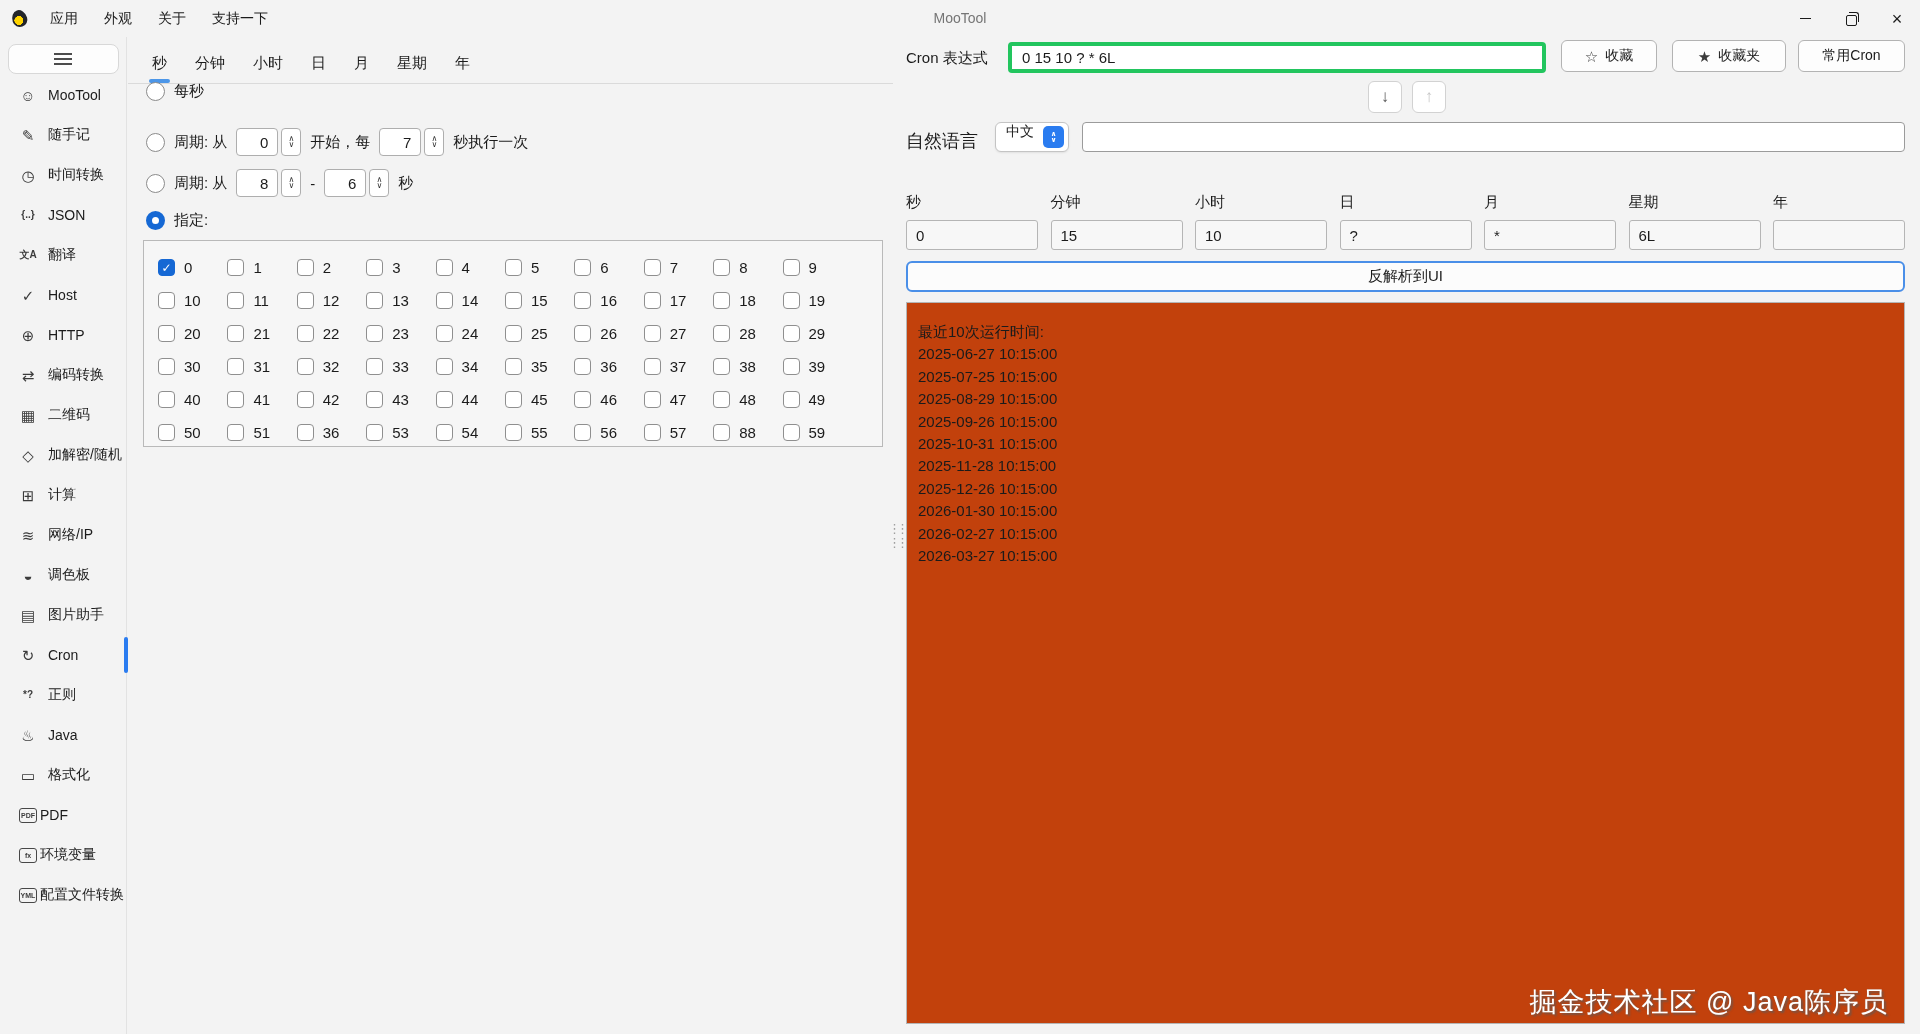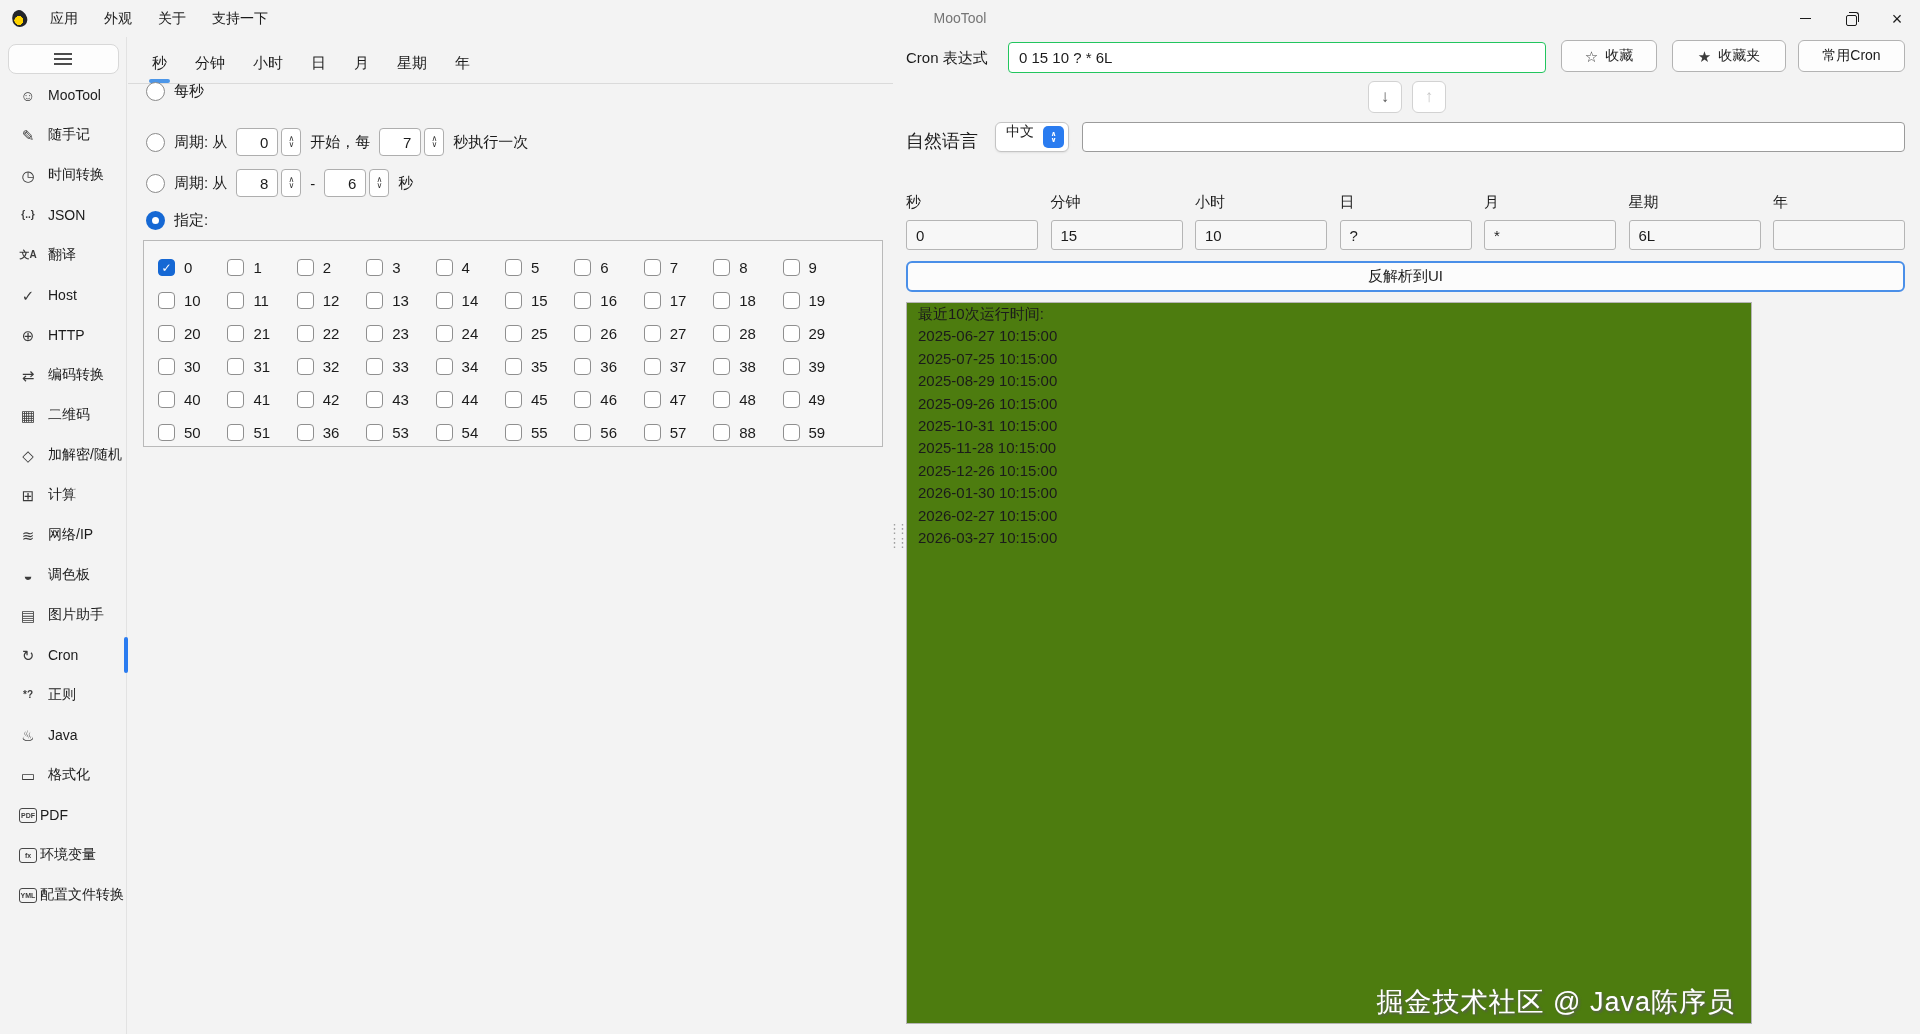--- a/index.html
+++ b/index.html
@@ -55,21 +55,21 @@
     padding:10px 0 0 14px;align-content:start;align-items:center}
   .cell{display:flex;align-items:center;gap:9px;font-size:15px}
   .cb{width:17px;height:17px;border:1px solid #8f8f8f;border-radius:4px;background:#fff;box-sizing:border-box;flex:none;
     display:flex;align-items:center;justify-content:center;color:#fff;font-size:12px}
   .cb.checked{background:#1568d4;border-color:#1568d4}
   .cb.checked::after{content:"✓";font-weight:bold}
   .drag-handle{position:absolute;left:888px;top:522px;color:#9f9f9f;font-size:13px;letter-spacing:-5px;line-height:1.1}
   
   .right{position:absolute;left:906px;top:0;width:999px;height:1034px}
   .cron-label{position:absolute;left:0;top:49px;font-size:15px}
-  .cron-input{position:absolute;left:102px;top:42px;width:538px;height:31px;border:1px solid #22c55e;border-radius:4px;
+  .cron-input{position:absolute;left:102px;top:42px;width:538px;height:31px;border:4px solid #22c55e;border-radius:4px;
     background:#fff;box-sizing:border-box;padding:0 10px;font-size:15px;font-family:inherit;color:#1b1b1b}
   .tool-btn{position:absolute;top:40px;height:32px;background:#fdfdfd;border:1px solid #b3b3b3;border-radius:6px;
     display:flex;align-items:center;justify-content:center;gap:7px;font-size:14px;box-sizing:border-box}
   .btn-fav{left:655px;width:96px}
   .btn-favs{left:766px;width:114px}
   .btn-common{left:892px;width:107px}
   .star{font-size:15px;color:#3c3c3c;line-height:1}
   .arrow-btn{position:absolute;top:81px;width:34px;height:32px;background:#fff;border:1px solid #d2d2d2;border-radius:6px;
     display:flex;align-items:center;justify-content:center;font-size:17px;box-sizing:border-box}
   .arrow-down{left:462px;color:#555}
@@ -82,22 +82,22 @@
     display:flex;flex-direction:column;align-items:center;justify-content:center;color:#fff}
   .nat-badge span{font-size:7px;line-height:6px;font-weight:bold}
   .nat-input{position:absolute;left:176px;top:122px;width:823px;height:30px;border:1px solid #9b9b9b;border-radius:4px;
     background:#fff;box-sizing:border-box;padding:0 10px;font-size:15px;font-family:inherit}
   .field-col{position:absolute;top:193px;width:132px}
   .field-head{font-size:15px;margin-bottom:8px}
   .field-input{width:132px;height:30px;border:1px solid #b5b5b5;border-radius:3px;background:#f7f7f7;box-sizing:border-box;
     padding:0 9px;font-size:15px;font-family:inherit;color:#1b1b1b}
   .parse-btn{position:absolute;left:0;top:261px;width:999px;height:31px;background:#fcfcfc;border:2px solid #4a8fe8;
     border-radius:6px;box-sizing:border-box;display:flex;align-items:center;justify-content:center;font-size:15px;color:#1b1b1b}
-  .results{position:absolute;left:0;top:302px;width:846px;height:722px;background:#4d7c0f;border:1px solid #b5b5b5;
-    box-sizing:border-box;padding:0 11px;font-size:15px;line-height:22.4px}
+  .results{position:absolute;left:0;top:302px;width:999px;height:722px;background:#c2410c;border:1px solid #b5b5b5;
+    box-sizing:border-box;padding:18px 11px;font-size:15px;line-height:22.4px}
   .watermark{position:absolute;right:16px;bottom:10px;font-size:27px;color:#fff;letter-spacing:1px;
     text-shadow:2px 2px 2px rgba(90,90,90,.75),0 0 1px rgba(140,140,140,.6)}
 </style>
 </head>
 <body>
 
 <div class="menubar">
   <span class="logo"></span>
   <div style="display:flex">
 

